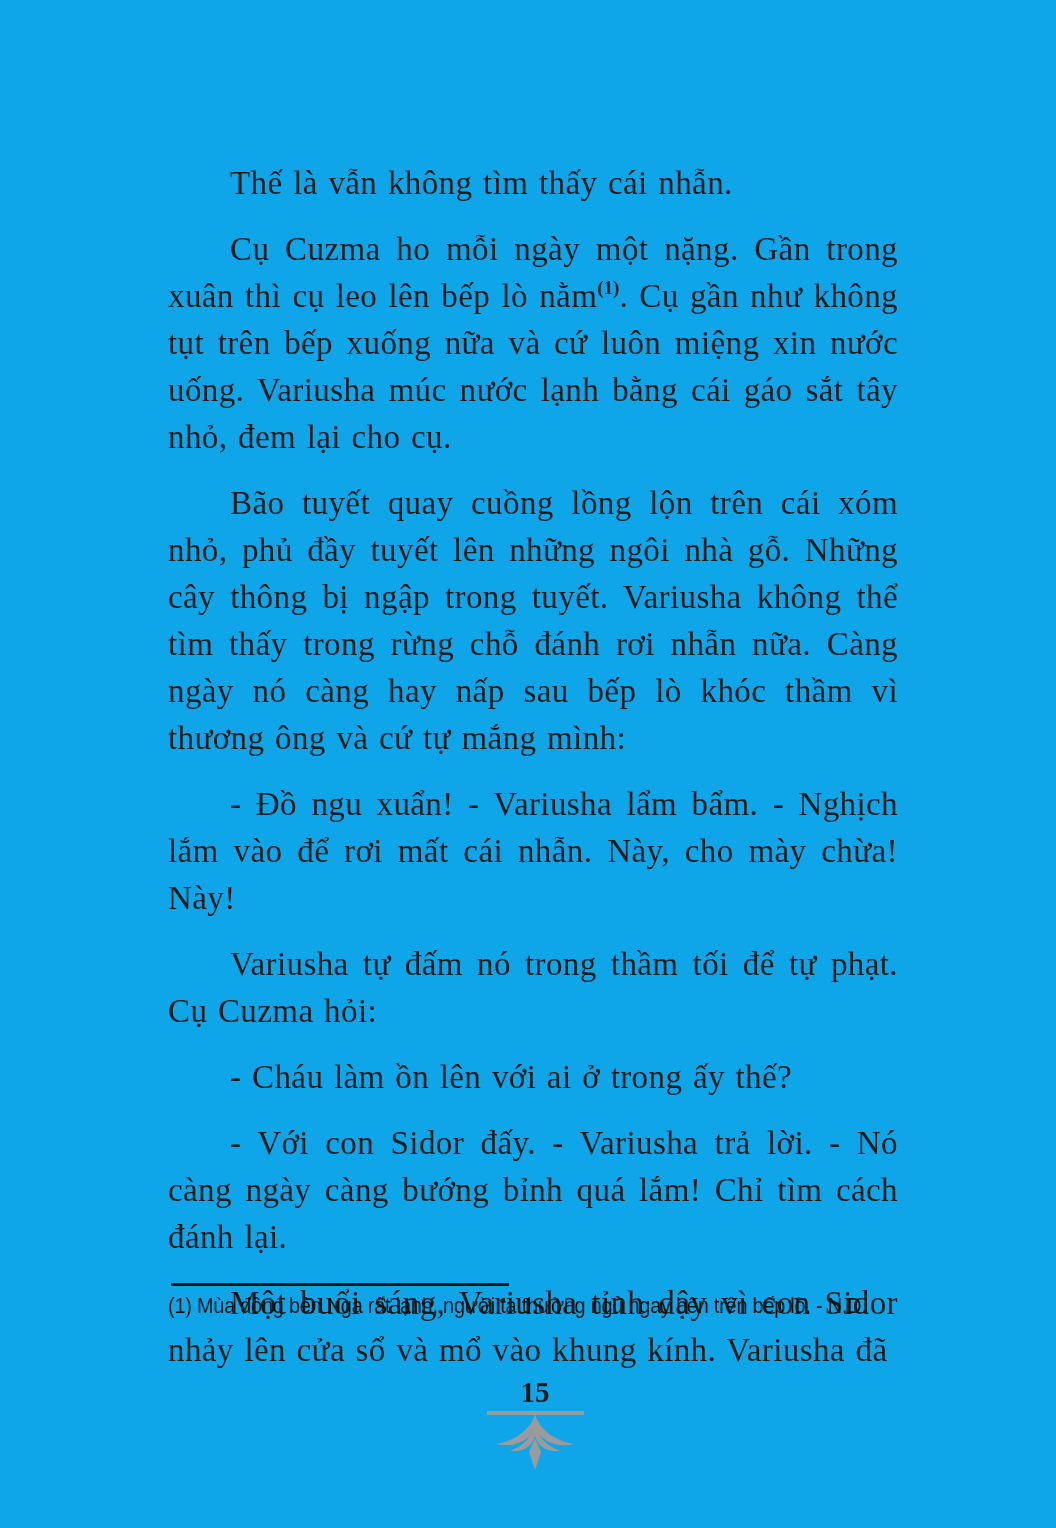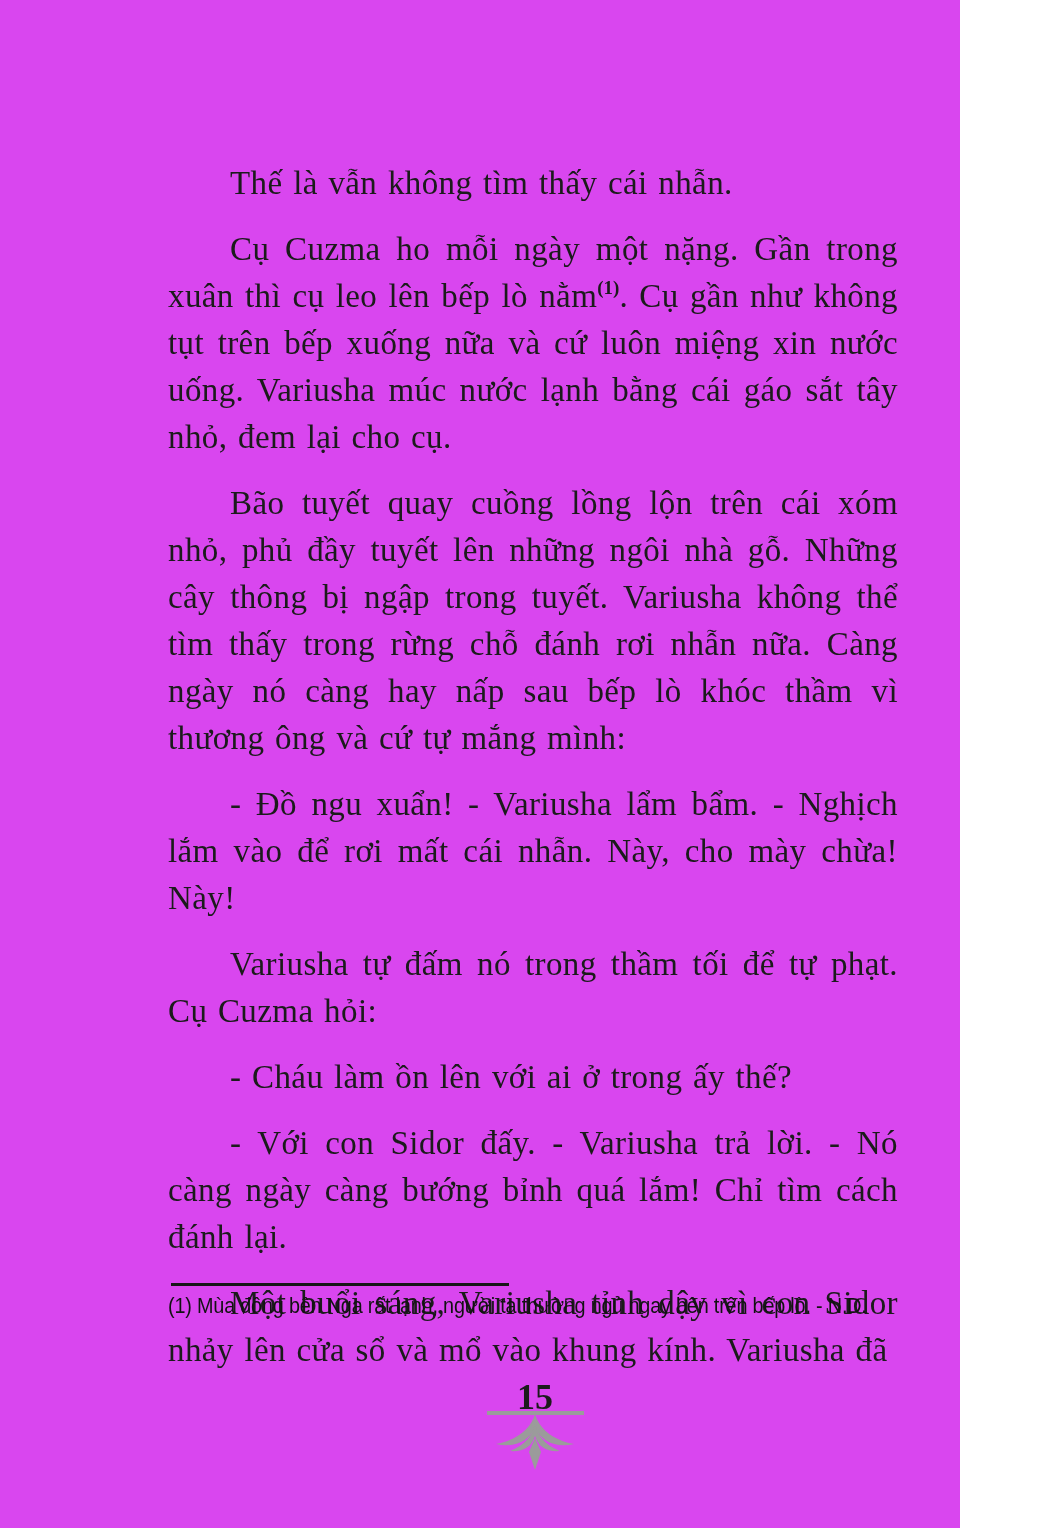--- a/index.html
+++ b/index.html
@@ -2,23 +2,23 @@
 <html><head>
 <meta charset="utf-8">
 <style>
   html, body {
     margin: 0;
     padding: 0;
     background: #ffffff;
   }
   .page {
     position: relative;
-    width: 960px;
+    width: 1056px;
     height: 1528px;
-    background: #d946ef;
+    background: #0ea5e9;
     font-family: "Liberation Serif", serif;
     color: #1b1b1b;
     overflow: hidden;
   }
   .text-block {
     position: absolute;
     left: 168px;
     top: 160px;
     width: 730px;
     font-size: 33px;
@@ -63,21 +63,21 @@
     transform-origin: 0 50%;
     letter-spacing: -0.2px;
   }
   .page-number {
     position: absolute;
     left: 15px;
     top: 1376px;
     width: 1040px;
     text-align: center;
     font-family: "Liberation Serif", serif;
-    font-size: 36px;
+    font-size: 29px;
     font-weight: bold;
     color: #1b1b1b;
   }
   .ornament-rule {
     position: absolute;
     left: 487px;
     top: 1411px;
     width: 97px;
     height: 4px;
     background: #9b9b9b;

